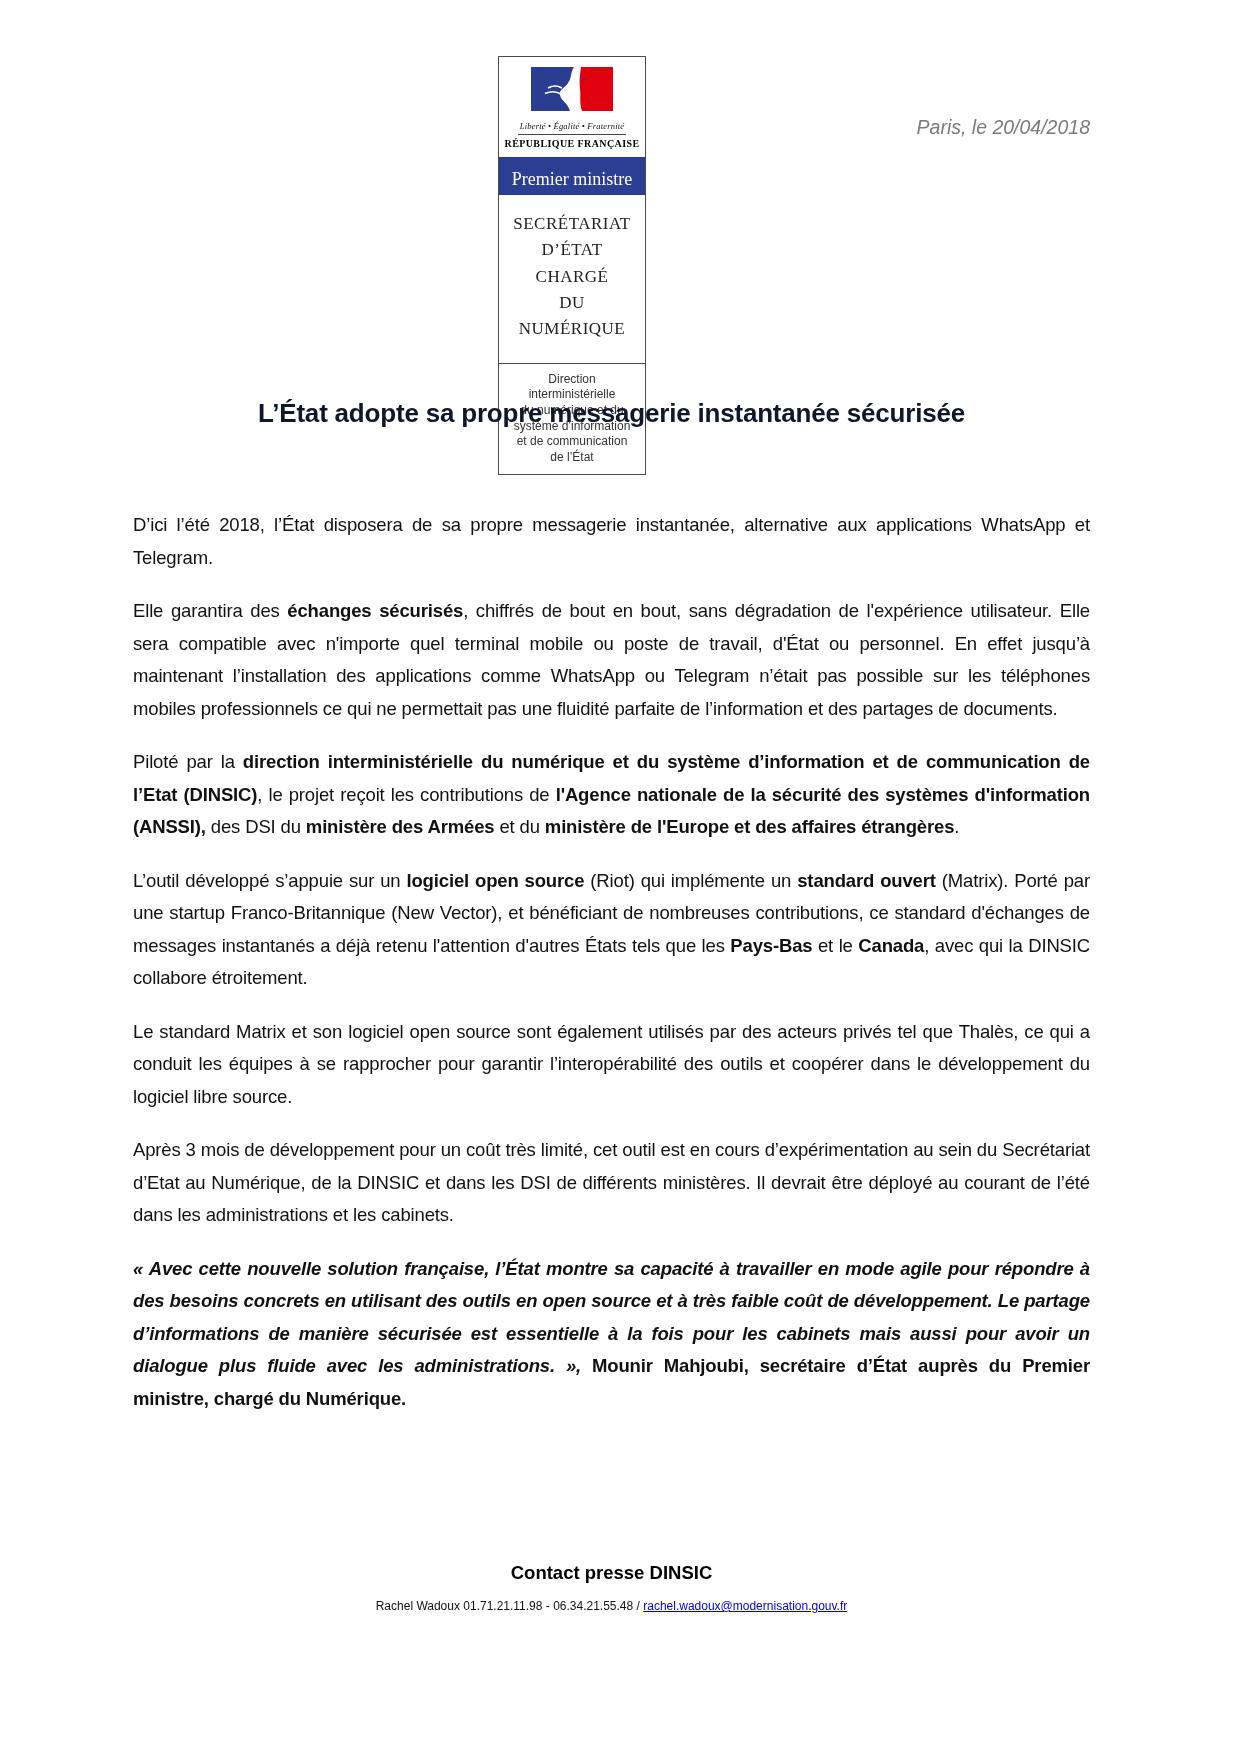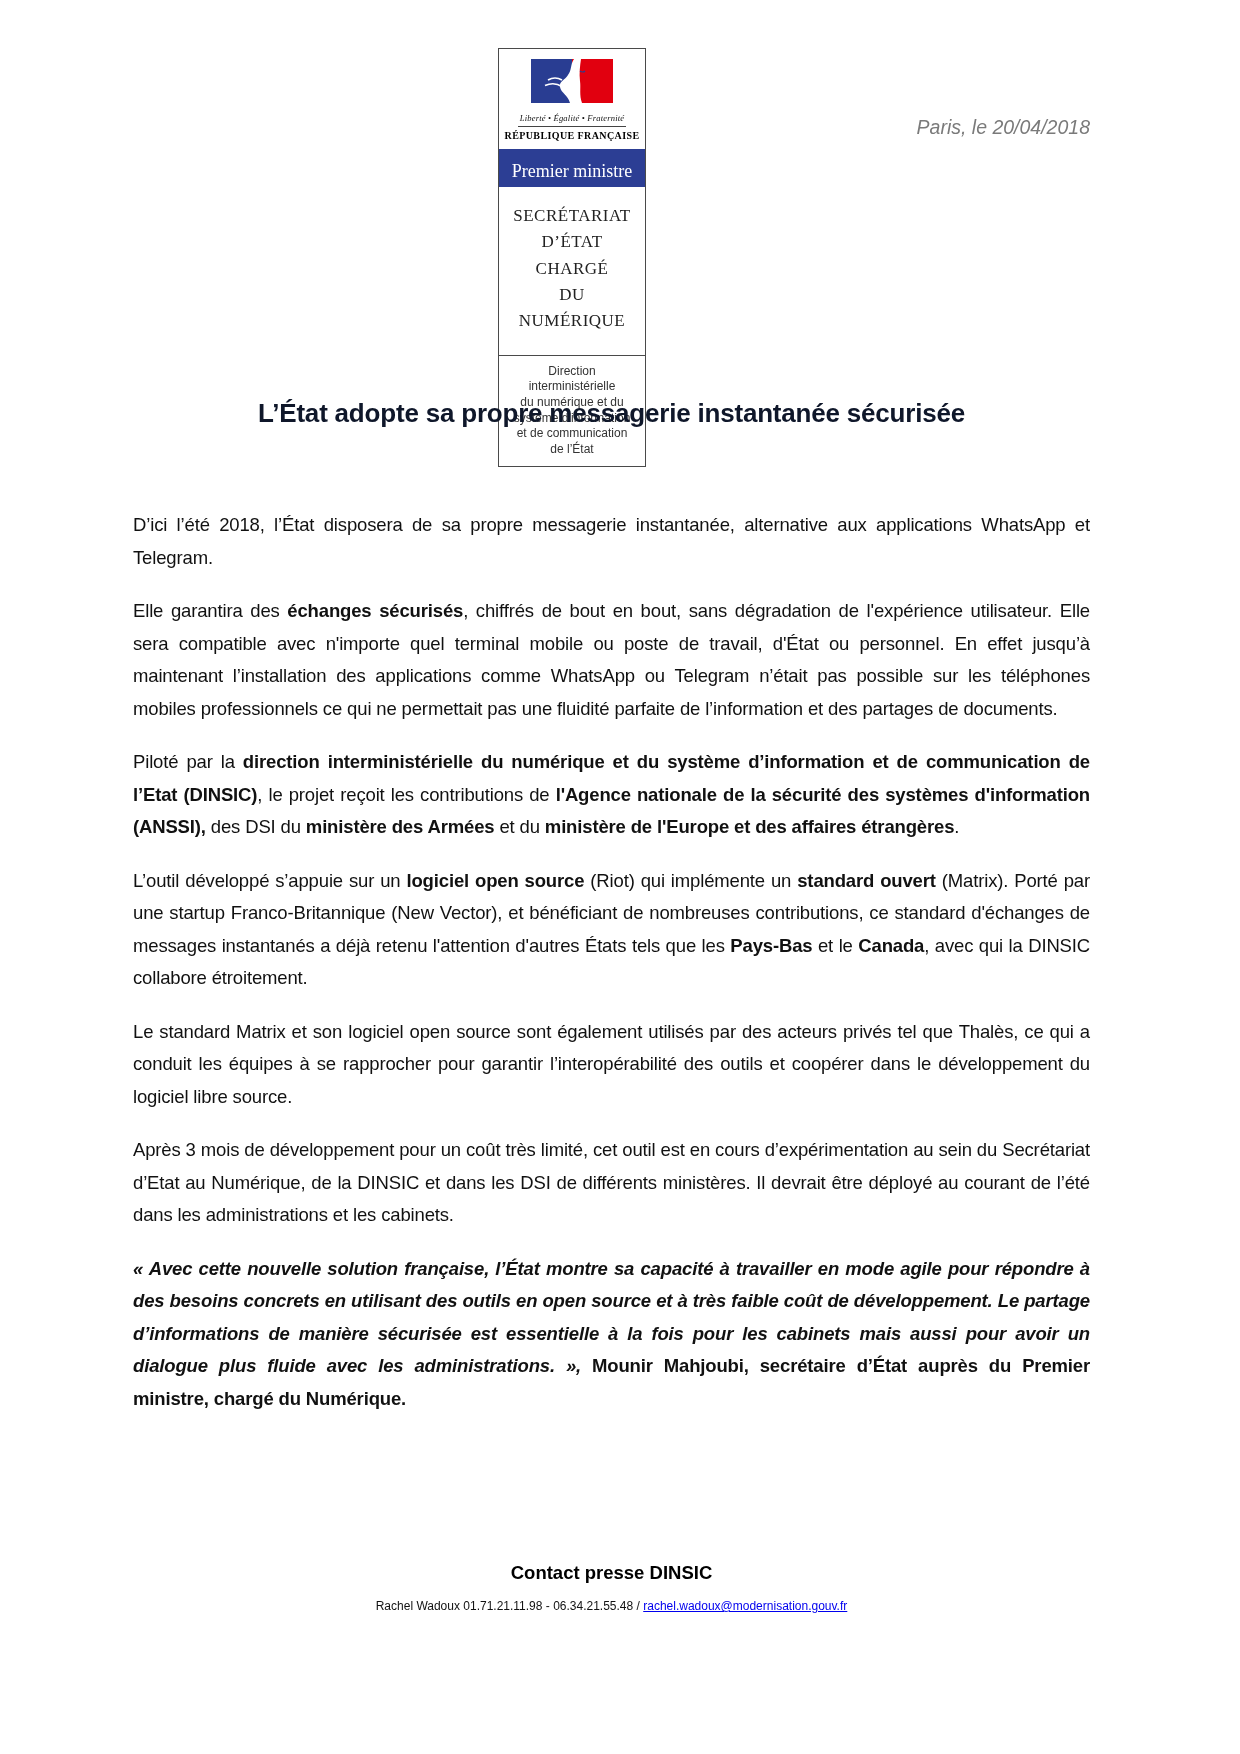--- a/index.html
+++ b/index.html
@@ -21,20 +21,21 @@
     position: absolute;
     top: 48px;
     left: 498px;
     width: 148px;
   }
   .logo-box-top {
     border: 1px solid #4a4a4a;
     background: #ffffff;
     text-align: center;
     padding: 10px 5px 0;
+    margin-top: 8px;
   }
   .marianne { display: inline-block; line-height: 0; }
   .marianne svg { width: 108px; height: 44px; }
   .motto {
     display: inline-block;
     font-family: "Liberation Serif", serif;
     font-style: italic;
     font-size: 8.5px;
     letter-spacing: 0.2px;
     color: #111;

